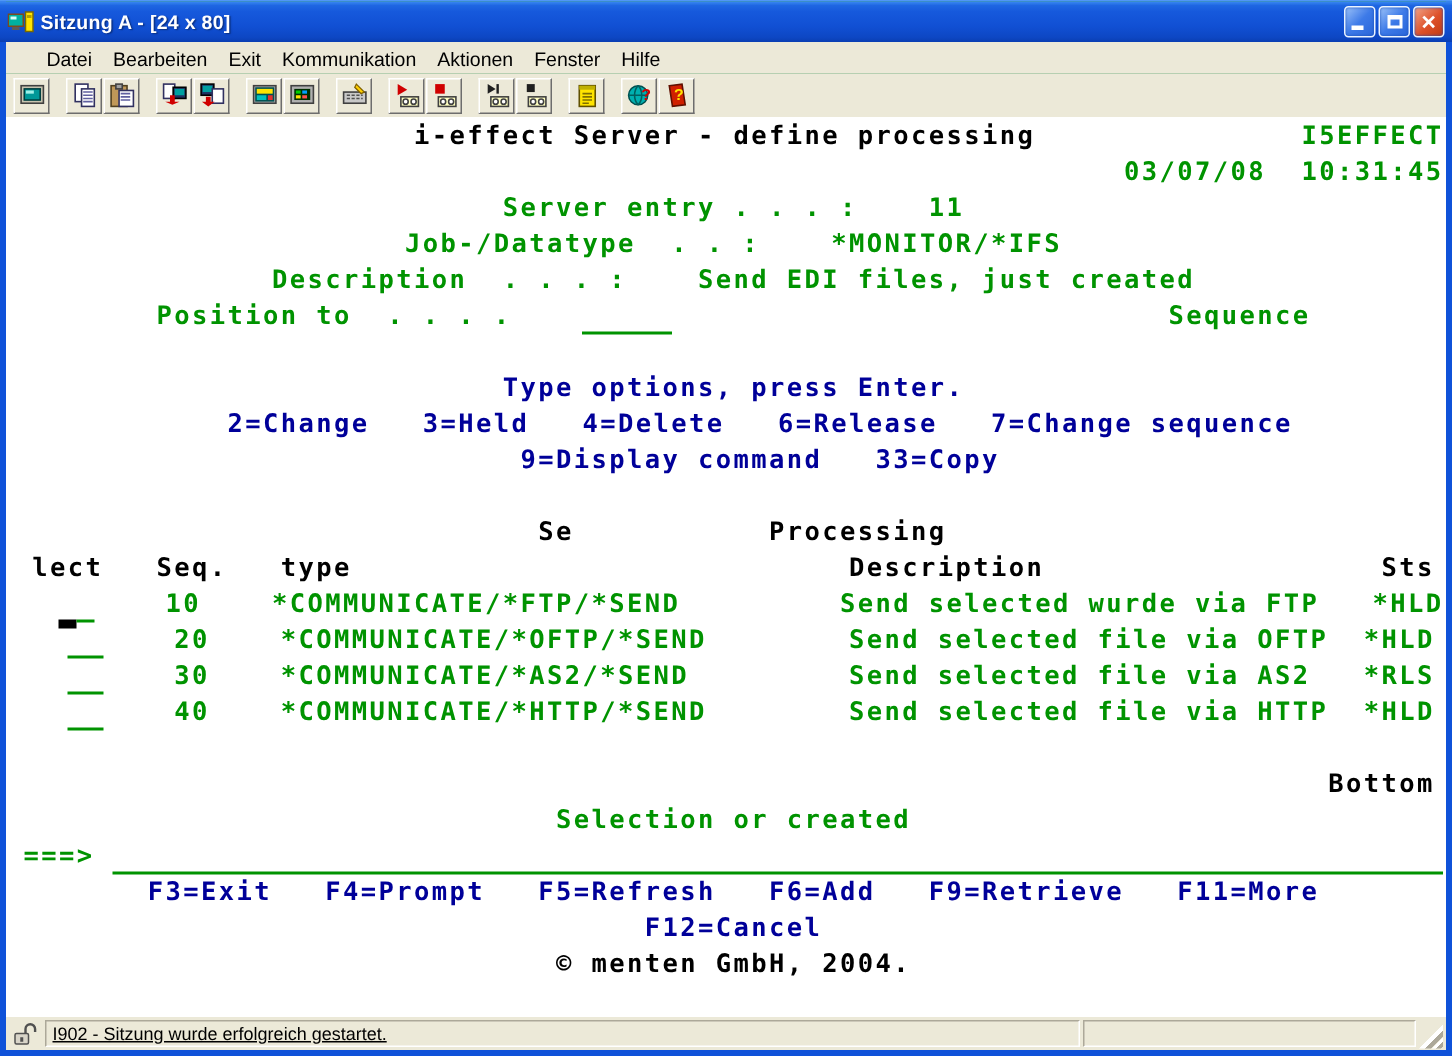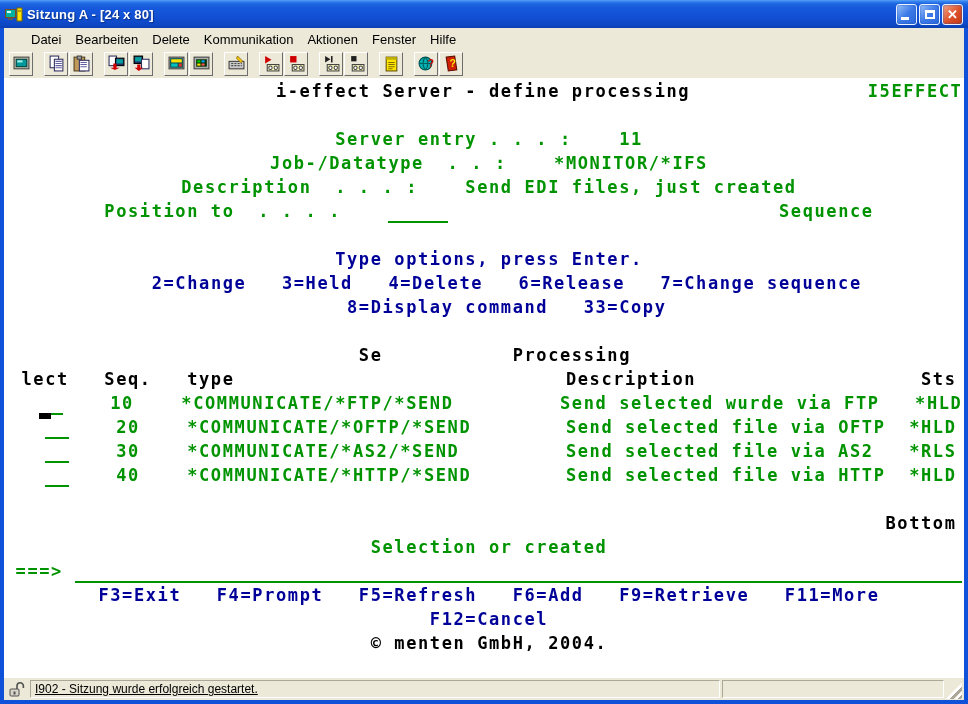--- a/index.html
+++ b/index.html
@@ -110,21 +110,21 @@
         </button>
       <button class="wbtn close">
           <span class="glyph-close">✕</span>
         </button>
     </span>
   </div>
 
   <div class="menubar">
     <span class="menu-item">Datei</span>
     <span class="menu-item">Bearbeiten</span>
-    <span class="menu-item">Delete</span>
+    <span class="menu-item">Exit</span>
     <span class="menu-item">Kommunikation</span>
     <span class="menu-item">Aktionen</span>
     <span class="menu-item">Fenster</span>
     <span class="menu-item">Hilfe</span>
   </div>
 
   <div class="toolbar">
     <button class="tbtn">
       <svg viewBox="0 0 16 16">
           <rect x="1" y="2" width="14" height="11" fill="#c8c4b0" stroke="#404040"></rect>
@@ -247,29 +247,29 @@
     <button class="tbtn">
       <svg viewBox="0 0 16 16">
           <path d="M3 2 L11 1 L13 14 L5 15 Z" fill="#d02000" stroke="#601000"></path>
           <text x="6" y="11" font-size="10" font-weight="bold" fill="#ffe400">?</text>
         </svg>
     </button>
   </div>
 
   <div class="terminal">
       <div class="trow"><span>                      </span><span class="k">i-effect Server - define processing</span><span>               </span><span class="g">I5EFFECT</span></div>
-      <div class="trow"><span>                                                              </span></div>
+      <div class="trow"><span>                                                              </span><span class="g">03/07/08  10:31:45</span></div>
       <div class="trow"><span class="g">Server entry . . . :</span><span>    </span><span class="g">11</span></div>
       <div class="trow"><span class="g">Job-/Datatype  . . :</span><span>    </span><span class="g">*MONITOR/*IFS</span></div>
       <div class="trow"><span class="g">Description  . . . :</span><span>    </span><span class="g">Send EDI files, just created</span></div>
       <div class="trow"><span class="g">Position to  . . . .</span><span>    </span><span class="fld">     </span><span>                            </span><span class="g">Sequence</span></div>
       <div class="trow"></div>
       <div class="trow"><span class="b">Type options, press Enter.</span></div>
       <div class="trow"><span>   </span><span class="b">2=Change   3=Held   4=Delete   6=Release   7=Change sequence</span></div>
-      <div class="trow"><span>   </span><span class="b">8=Display command   33=Copy</span></div>
+      <div class="trow"><span>   </span><span class="b">9=Display command   33=Copy</span></div>
       <div class="trow"></div>
       <div class="trow"><span> </span><span class="k">Se</span><span>           </span><span class="k">Processing</span></div>
       <div class="trow"><span class="k">lect</span><span>   </span><span class="k">Seq.</span><span>   </span><span class="k">type</span><span>                            </span><span class="k">Description</span><span>                   </span><span class="k">Sts</span></div>
       <div class="trow"><span>  </span><span class="cur"> </span><span class="fld"> </span><span>    </span><span class="g">10</span><span>    </span><span class="g">*COMMUNICATE/*FTP/*SEND</span><span>         </span><span class="g">Send selected wurde via FTP</span><span>   </span><span class="g">*HLD</span></div>
       <div class="trow"><span>  </span><span class="fld">  </span><span>    </span><span class="g">20</span><span>    </span><span class="g">*COMMUNICATE/*OFTP/*SEND</span><span>        </span><span class="g">Send selected file via OFTP</span><span>  </span><span class="g">*HLD</span></div>
       <div class="trow"><span>  </span><span class="fld">  </span><span>    </span><span class="g">30</span><span>    </span><span class="g">*COMMUNICATE/*AS2/*SEND</span><span>         </span><span class="g">Send selected file via AS2</span><span>   </span><span class="g">*RLS</span></div>
       <div class="trow"><span>  </span><span class="fld">  </span><span>    </span><span class="g">40</span><span>    </span><span class="g">*COMMUNICATE/*HTTP/*SEND</span><span>        </span><span class="g">Send selected file via HTTP</span><span>  </span><span class="g">*HLD</span></div>
       <div class="trow"></div>
       <div class="trow"><span>                                                                         </span><span class="k">Bottom</span></div>
       <div class="trow"><span class="g">Selection or created</span></div>

